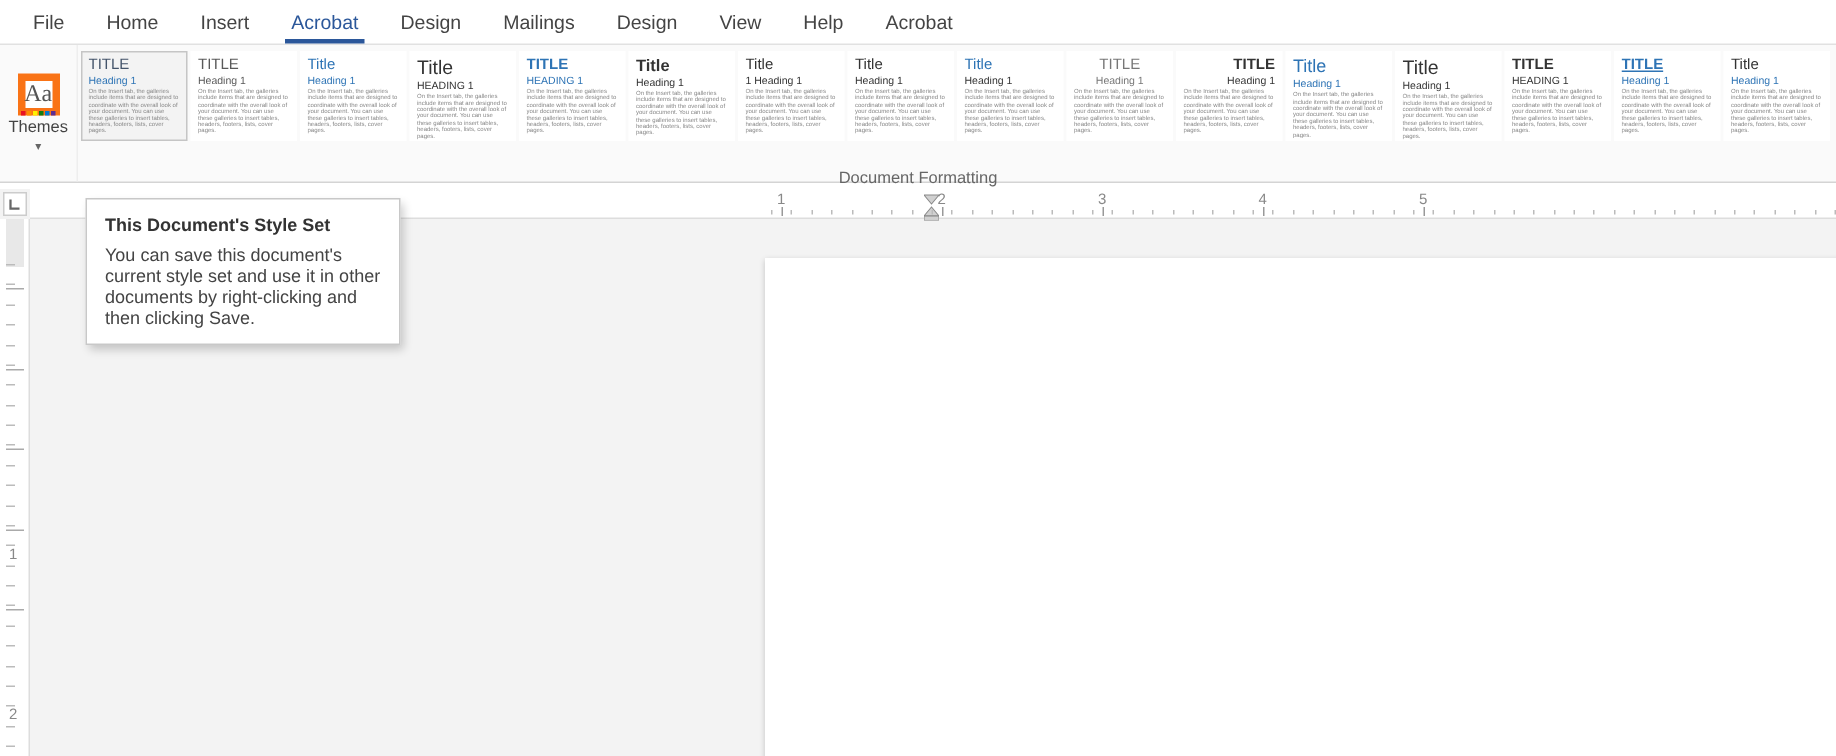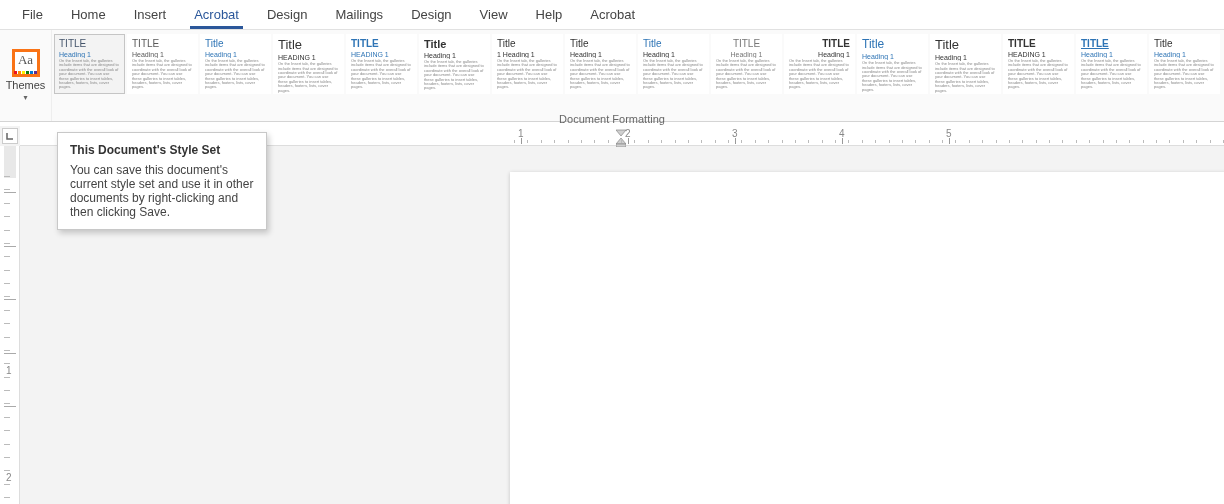--- a/index.html
+++ b/index.html
@@ -5,21 +5,21 @@
   * { box-sizing: border-box; margin: 0; padding: 0; }
   body { font-family: "Segoe UI", Tahoma, sans-serif; font-size: 12px; background: #fff; overflow: hidden; width: 1224px; height: 504px; position: relative; }
 
   .ribbon-tabs { display: flex; align-items: center; height: 30px; padding: 0 8px; gap: 0; background: #fff; border-bottom: 1px solid #e1e1e1; }
   .ribbon-tab { padding: 6px 14px; font-size: 13px; color: #444; cursor: pointer; position: relative; }
   .ribbon-tab.active { color: #2b579a; }
   .ribbon-tab.active::after { content: ""; position: absolute; left: 10px; right: 10px; bottom: -1px; height: 3px; background: #2b579a; }
 
   .ribbon-gallery { display: flex; height: 92px; background: #fafafa; border-bottom: 1px solid #d4d4d4; }
   .themes-btn { width: 52px; display: flex; flex-direction: column; align-items: center; justify-content: center; gap: 2px; border-right: 1px solid #eee; cursor: pointer; }
-  .themes-icon { width: 28px; height: 28px; border: 3px solid #f97316; display: flex; flex-direction: column; align-items: center; justify-content: space-between; font-size: 13px; color: #555; position: relative; background:#fff;}
+  .themes-icon { width: 28px; height: 28px; border: 5px solid #f97316; display: flex; flex-direction: column; align-items: center; justify-content: space-between; font-size: 16px; color: #555; position: relative; background:#fff;}
   .themes-icon .bars { display: flex; gap: 1px; margin-top: 2px; }
   .themes-icon .bars span { width: 3px; height: 3px; display: block; }
   .themes-label { font-size: 11px; color: #444; }
   .themes-caret { font-size: 8px; color: #666; }
 
   .gallery { flex: 1; display: flex; overflow: hidden; padding: 4px 0 0 2px; gap: 2px; }
   .style-card { width: 71px; height: 60px; border: 1px solid transparent; padding: 3px 4px; cursor: pointer; background: #fff; overflow: hidden; }
   .style-card.hovered { border: 1px solid #c5c5c5; background: #f3f3f3; }
   .style-card .sc-title { font-size: 10px; line-height: 1.1; display: block; white-space: nowrap; overflow: hidden; }
   .style-card .sc-heading { font-size: 7px; display: block; margin-top: 2px; white-space: nowrap; overflow: hidden; color:#444; }

